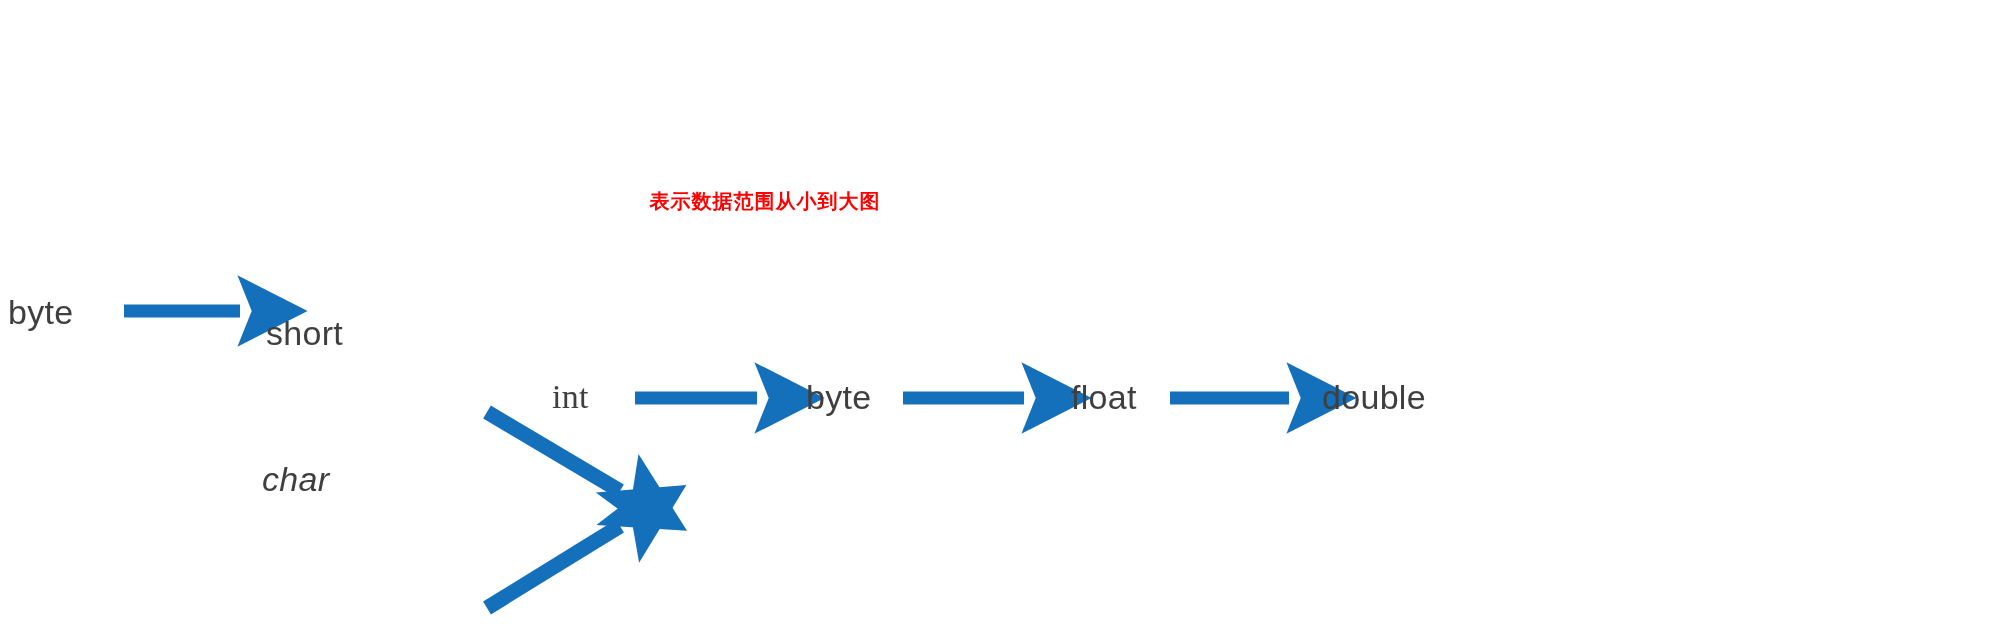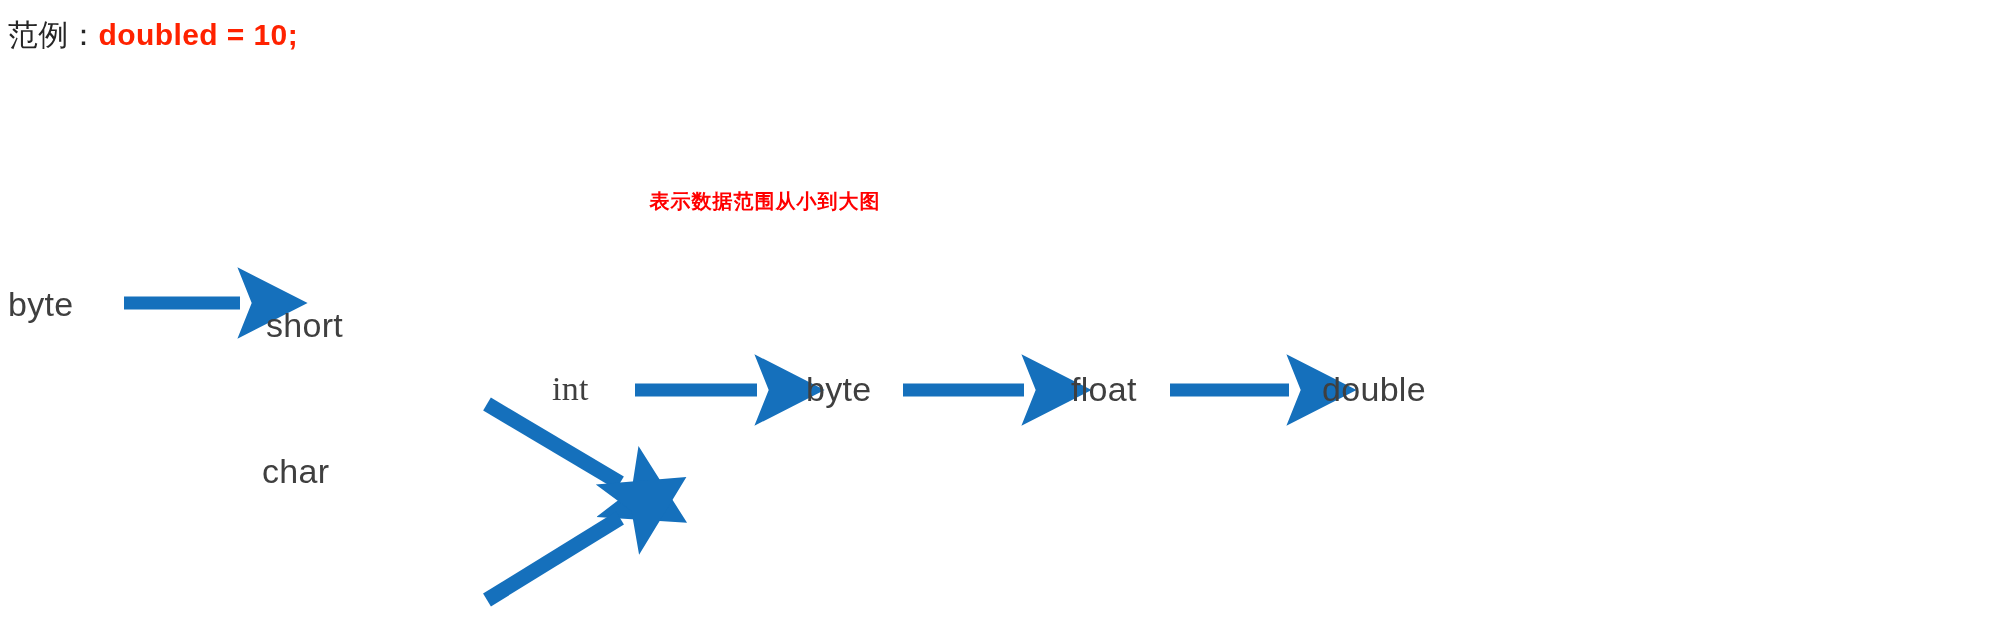--- a/index.html
+++ b/index.html
@@ -52,21 +52,21 @@
     font-size: 20px;
     font-weight: bold;
     color: #ff0000;
     letter-spacing: 1px;
   }
 
   
   .diagram {
     position: absolute;
     left: 0;
-    top: 0;
+    top: 8px;
     width: 1996px;
     height: 532px;
   }
   .node {
     position: absolute;
     font-size: 34px;
     color: #3f3f3f;
     font-family: "Liberation Sans", "DejaVu Sans", sans-serif;
     white-space: nowrap;
     letter-spacing: 0.3px;
@@ -79,23 +79,20 @@
     height: 624px;
     pointer-events: none;
   }
 </style>
 </head>
 <body>
 
 <div class="text-block">
 
 
-  <div class="para">
-    <span>范例：</span><span class="code sp">double</span><span class="code">d = 10;</span>
-  </div>
 
 </div>
 
 <div class="diagram-title">表示数据范围从小到大图</div>
 
 <div class="diagram">
 
   <svg class="arrow-svg" viewBox="0 0 1996 624" xmlns="http://www.w3.org/2000/svg">
     <defs>
       <marker id="ah" markerWidth="6" markerHeight="6" refX="0.2" refY="3" orient="auto" markerUnits="strokeWidth">
@@ -123,19 +120,19 @@
       <line x1="903" y1="390" x2="1024" y2="390" stroke="#1570bc" stroke-width="13" marker-end="url(#ah)"></line>
     </g>
 
     <g>
       <line x1="1170" y1="390" x2="1289" y2="390" stroke="#1570bc" stroke-width="13" marker-end="url(#ah)"></line>
     </g>
   </svg>
 
   <div class="node" style="left:8px;  top:285px;">byte</div>
   <div class="node" style="left:266px; top:285px;margin-top:21px;">short</div>
-  <div class="node" style="left:262px; top:452px;">char</div>
+  <div class="node" style="left:262px; top:452px;font-style:italic;">char</div>
   <div class="node" style="left:552px; top:370px;font-family:Liberation Serif, serif;">int</div>
   <div class="node" style="left:806px; top:370px;">byte</div>
   <div class="node" style="left:1071px;top:370px;">float</div>
   <div class="node" style="left:1322px;top:370px;">double</div>
 
 </div>
 
 </body></html>

